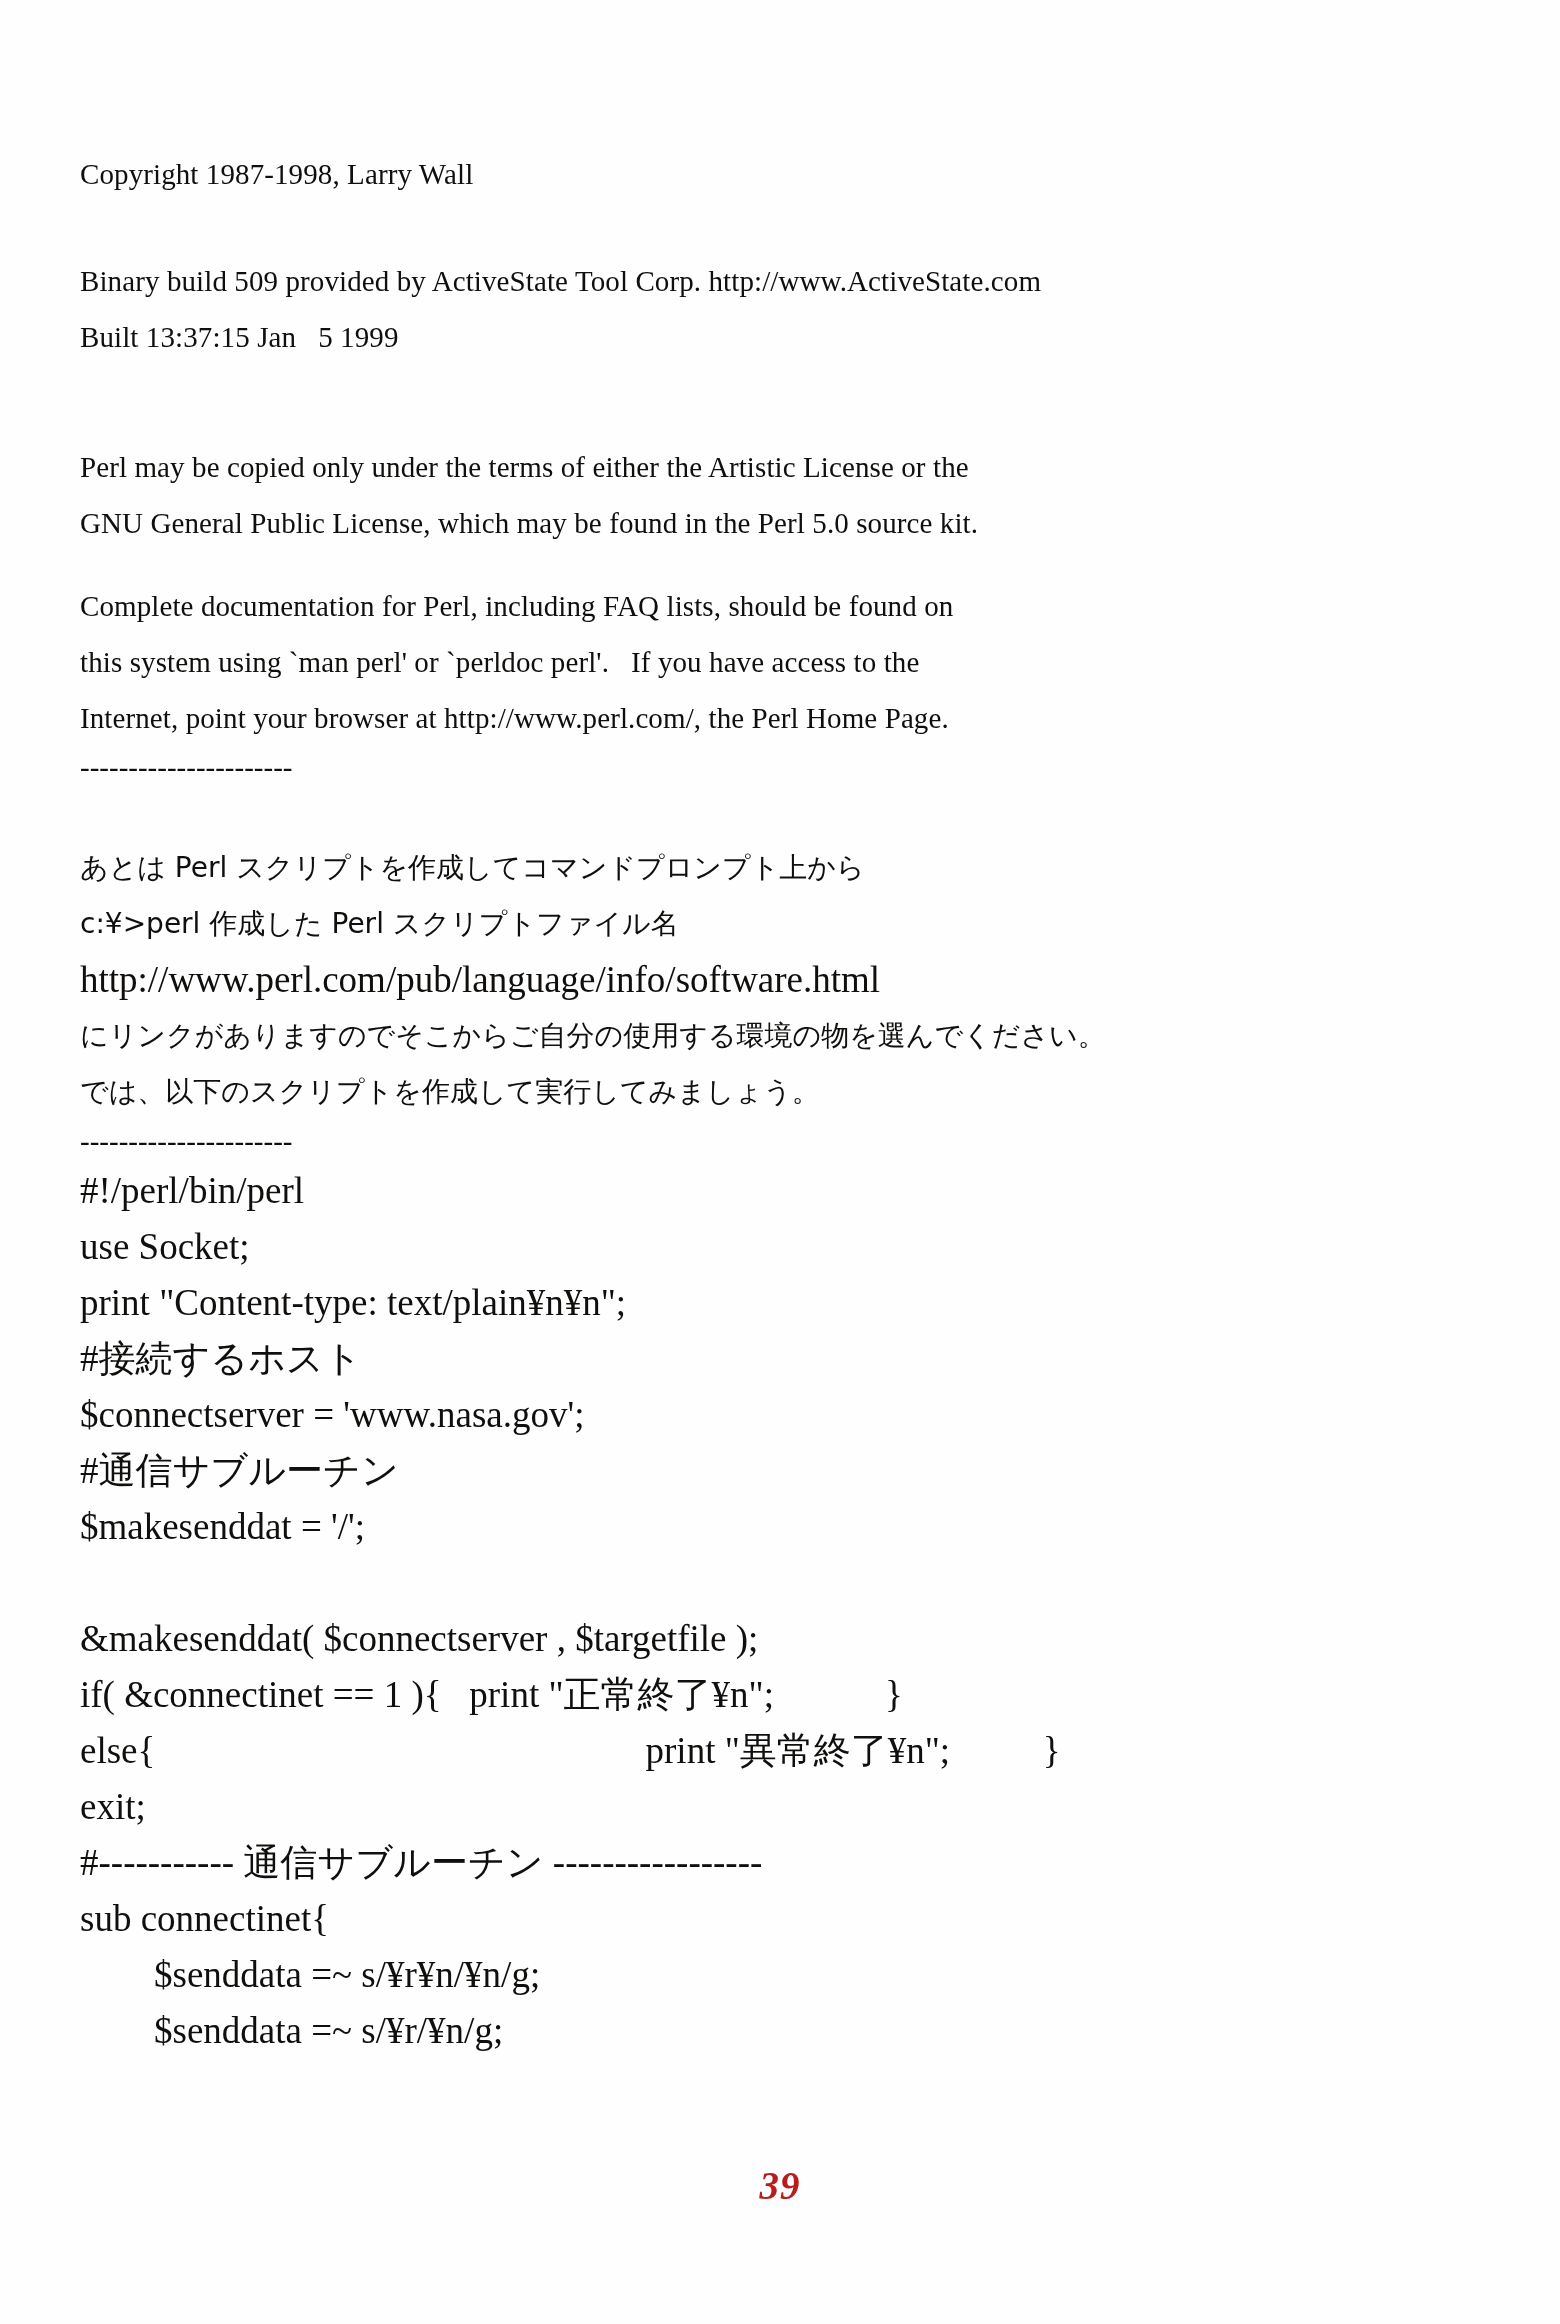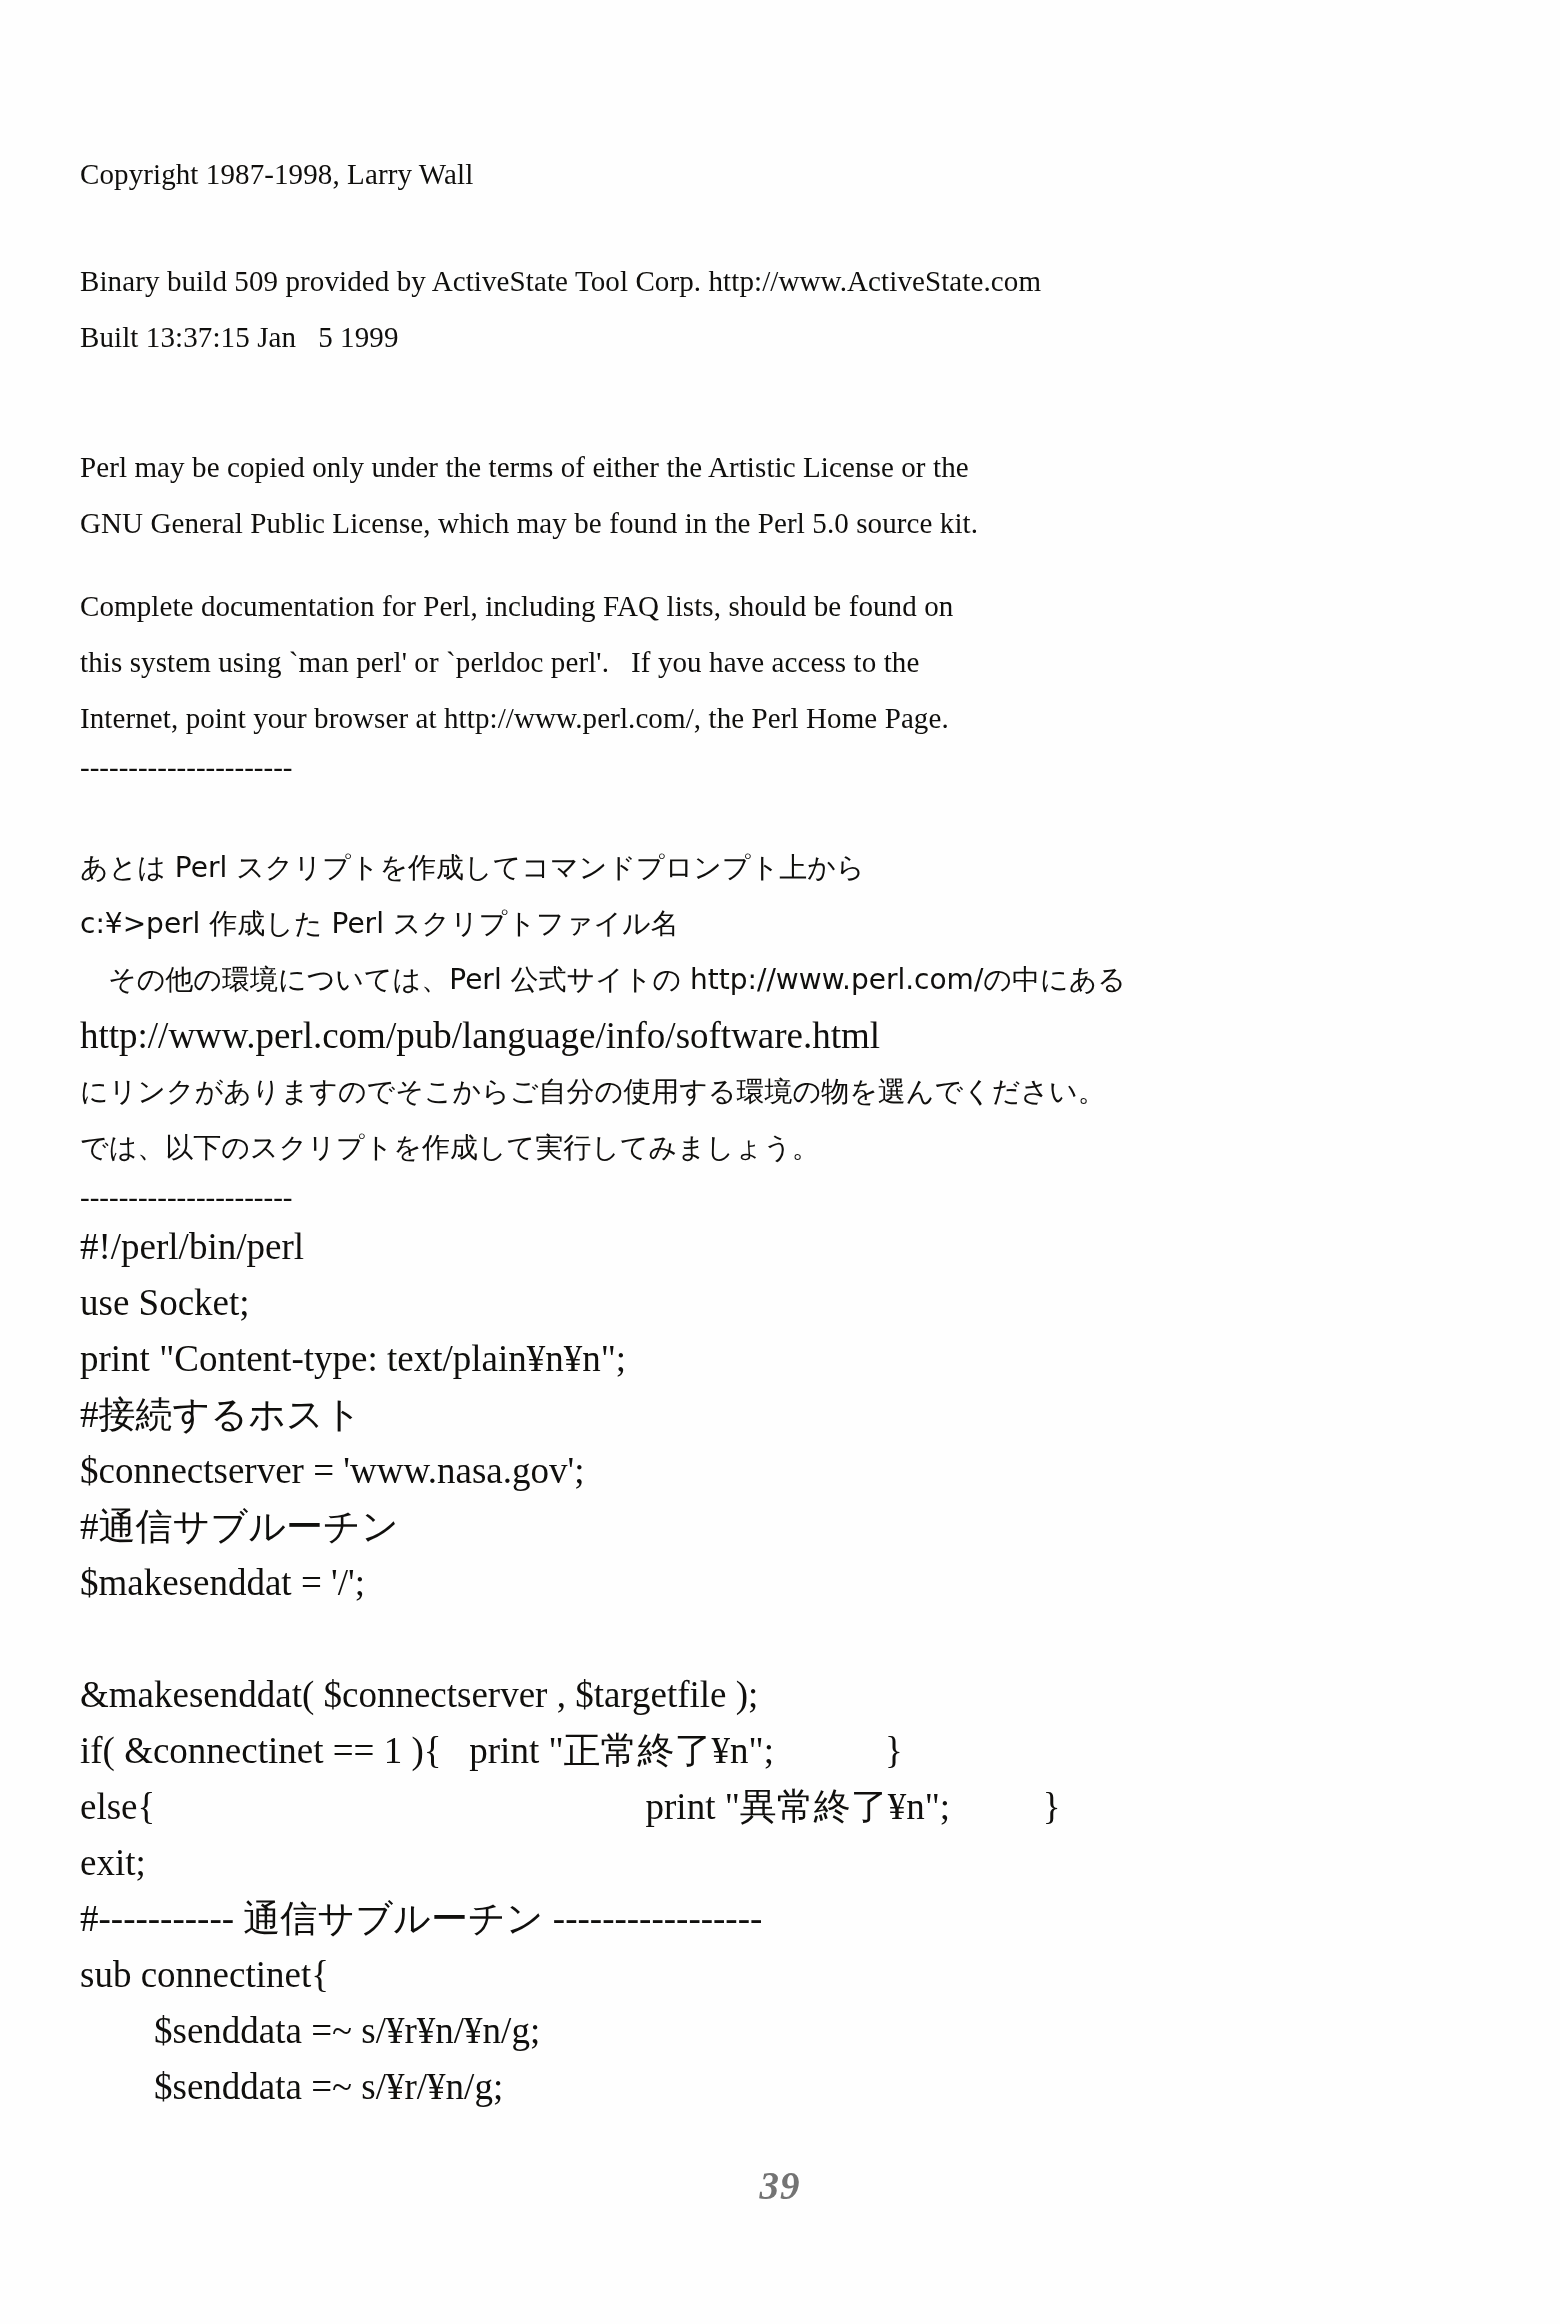--- a/index.html
+++ b/index.html
@@ -61,21 +61,21 @@
   .page-number {
     position: absolute;
     left: 0;
     top: 2163px;
     width: 1560px;
     text-align: center;
     font-family: "Liberation Serif", "DejaVu Serif", serif;
     font-style: italic;
     font-weight: bold;
     font-size: 39px;
-    color: #737373;
+    color: #b91c1c;
     letter-spacing: 1px;
   }
 </style>
 </head>
 <body>
 
 <div class="page">
   <div class="content">
 
     <div class="block">
@@ -99,21 +99,20 @@
       <div class="line">this system using `man perl' or `perldoc perl'.   If you have access to the</div>
       <div class="line">Internet, point your browser at http://www.perl.com/, the Perl Home Page.</div>
       <div class="dashes">----------------------</div>
     </div>
 
     <div class="gap-md"></div>
 
     <div class="block">
       <div class="jp">あとは Perl スクリプトを作成してコマンドプロンプト上から</div>
       <div class="jp">c:¥&gt;perl 作成した Perl スクリプトファイル名</div>
-      <div class="jp">　その他の環境については、Perl 公式サイトの http://www.perl.com/の中にある</div>
       <div class="mixed">http://www.perl.com/pub/language/info/software.html</div>
       <div class="jp">にリンクがありますのでそこからご自分の使用する環境の物を選んでください。</div>
       <div class="jp">では、以下のスクリプトを作成して実行してみましょう。</div>
       <div class="dashes">----------------------</div>
     </div>
 
     <div class="block codeblock">
       <div class="mixed">#!/perl/bin/perl</div>
       <div class="mixed">use Socket;</div>
       <div class="mixed">print "Content-type: text/plain¥n¥n";</div>

